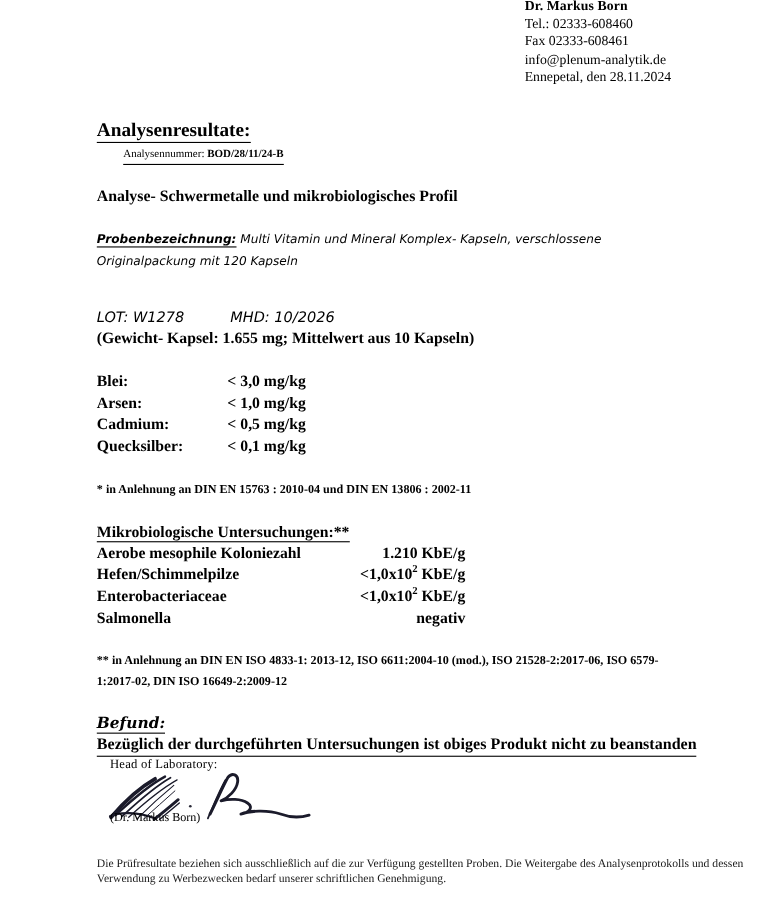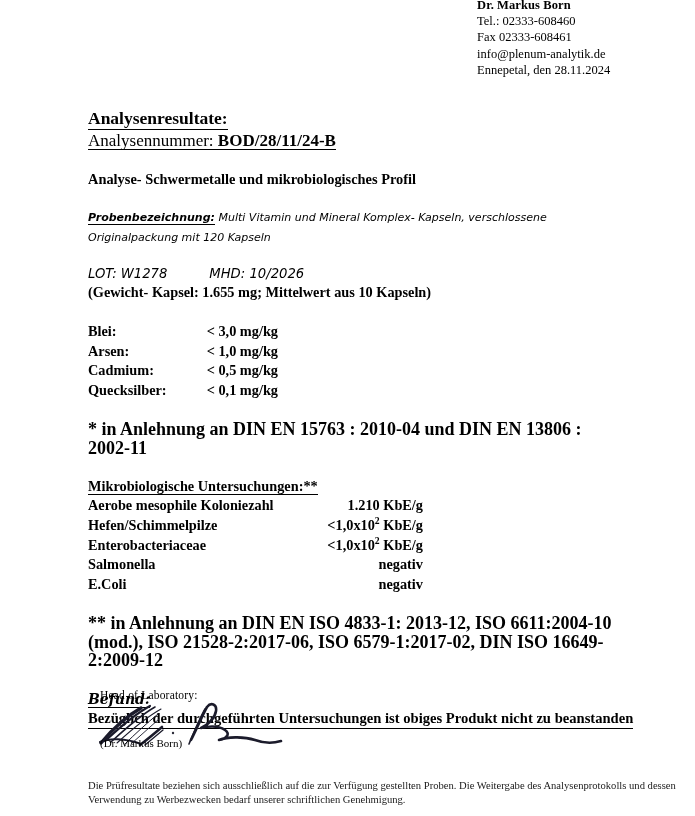--- a/index.html
+++ b/index.html
@@ -55,25 +55,26 @@
     font-size: 17.5px;
     font-weight: bold;
     margin: 0;
     line-height: 21px;
     display: inline-block;
     border-bottom: 1.4px solid #000;
     padding-bottom: 0px;
   }
 
   .subtitle {
-    font-size: 17px;
+    font-size: 10px;
     line-height: 16px;
     margin-top: 3px;
     display: inline-block;
     border-bottom: 1px solid #000;
+    margin-left: 24px;
   }
   .subtitle .num { font-weight: bold; }
 
   .gap-lg { height: 20px; }
   .gap-md { height: 16px; }
 
   .analyse-line {
     font-size: 14.4px;
     font-weight: bold;
     line-height: 18px;
@@ -92,20 +93,21 @@
     border-bottom: 1.3px solid #000;
     padding-bottom: 0px;
   }
 
   .lotline {
     font-family: "DejaVu Sans", "Liberation Sans", sans-serif;
     font-size: 13.2px;
     font-style: italic;
     line-height: 19px;
     white-space: pre;
+    margin-top: 16px;
   }
 
   .weightline {
     font-size: 14.3px;
     font-weight: bold;
     line-height: 19px;
   }
 
   .sec-head {
     font-size: 14.3px;
@@ -128,21 +130,21 @@
   table.restab td.lbl { white-space: nowrap; }
   table.restab td.val { text-align: right; white-space: nowrap; }
 
   .hm td.lbl { width: 100px; }
   .hm td.val { width: 90px; }
 
   .mb td.lbl { width: 210px; }
   .mb td.val { width: 115px; padding-left: 10px; }
 
   .footnote {
-    font-size: 18px;
+    font-size: 11px;
     font-weight: bold;
     line-height: 18.5px;
     width: 540px;
   }
 
   sup { font-size: 0.68em; vertical-align: super; line-height: 0; }
 
   .befund-label {
     font-family: "DejaVu Serif", "Liberation Serif", serif;
     font-size: 14px;
@@ -277,24 +279,20 @@
         <tr>
           <td class="lbl">Hefen/Schimmelpilze</td>
           <td class="val">&lt;1,0x10<sup>2</sup> KbE/g</td>
         </tr>
         <tr>
           <td class="lbl">Enterobacteriaceae</td>
           <td class="val">&lt;1,0x10<sup>2</sup> KbE/g</td>
         </tr>
         <tr>
           <td class="lbl">Salmonella</td>
-          <td class="val">negativ</td>
-        </tr>
-        <tr>
-          <td class="lbl">E.Coli</td>
           <td class="val">negativ</td>
         </tr>
       </tbody>
     </table>
 
     <div class="gap-lg"></div>
 
     <div class="footnote blk">** in Anlehnung an DIN EN ISO 4833-1: 2013-12, ISO 6611:2004-10 (mod.), ISO 21528-2:2017-06, ISO 6579-1:2017-02, DIN ISO 16649-2:2009-12</div>
 
     <div class="gap-lg"></div>

